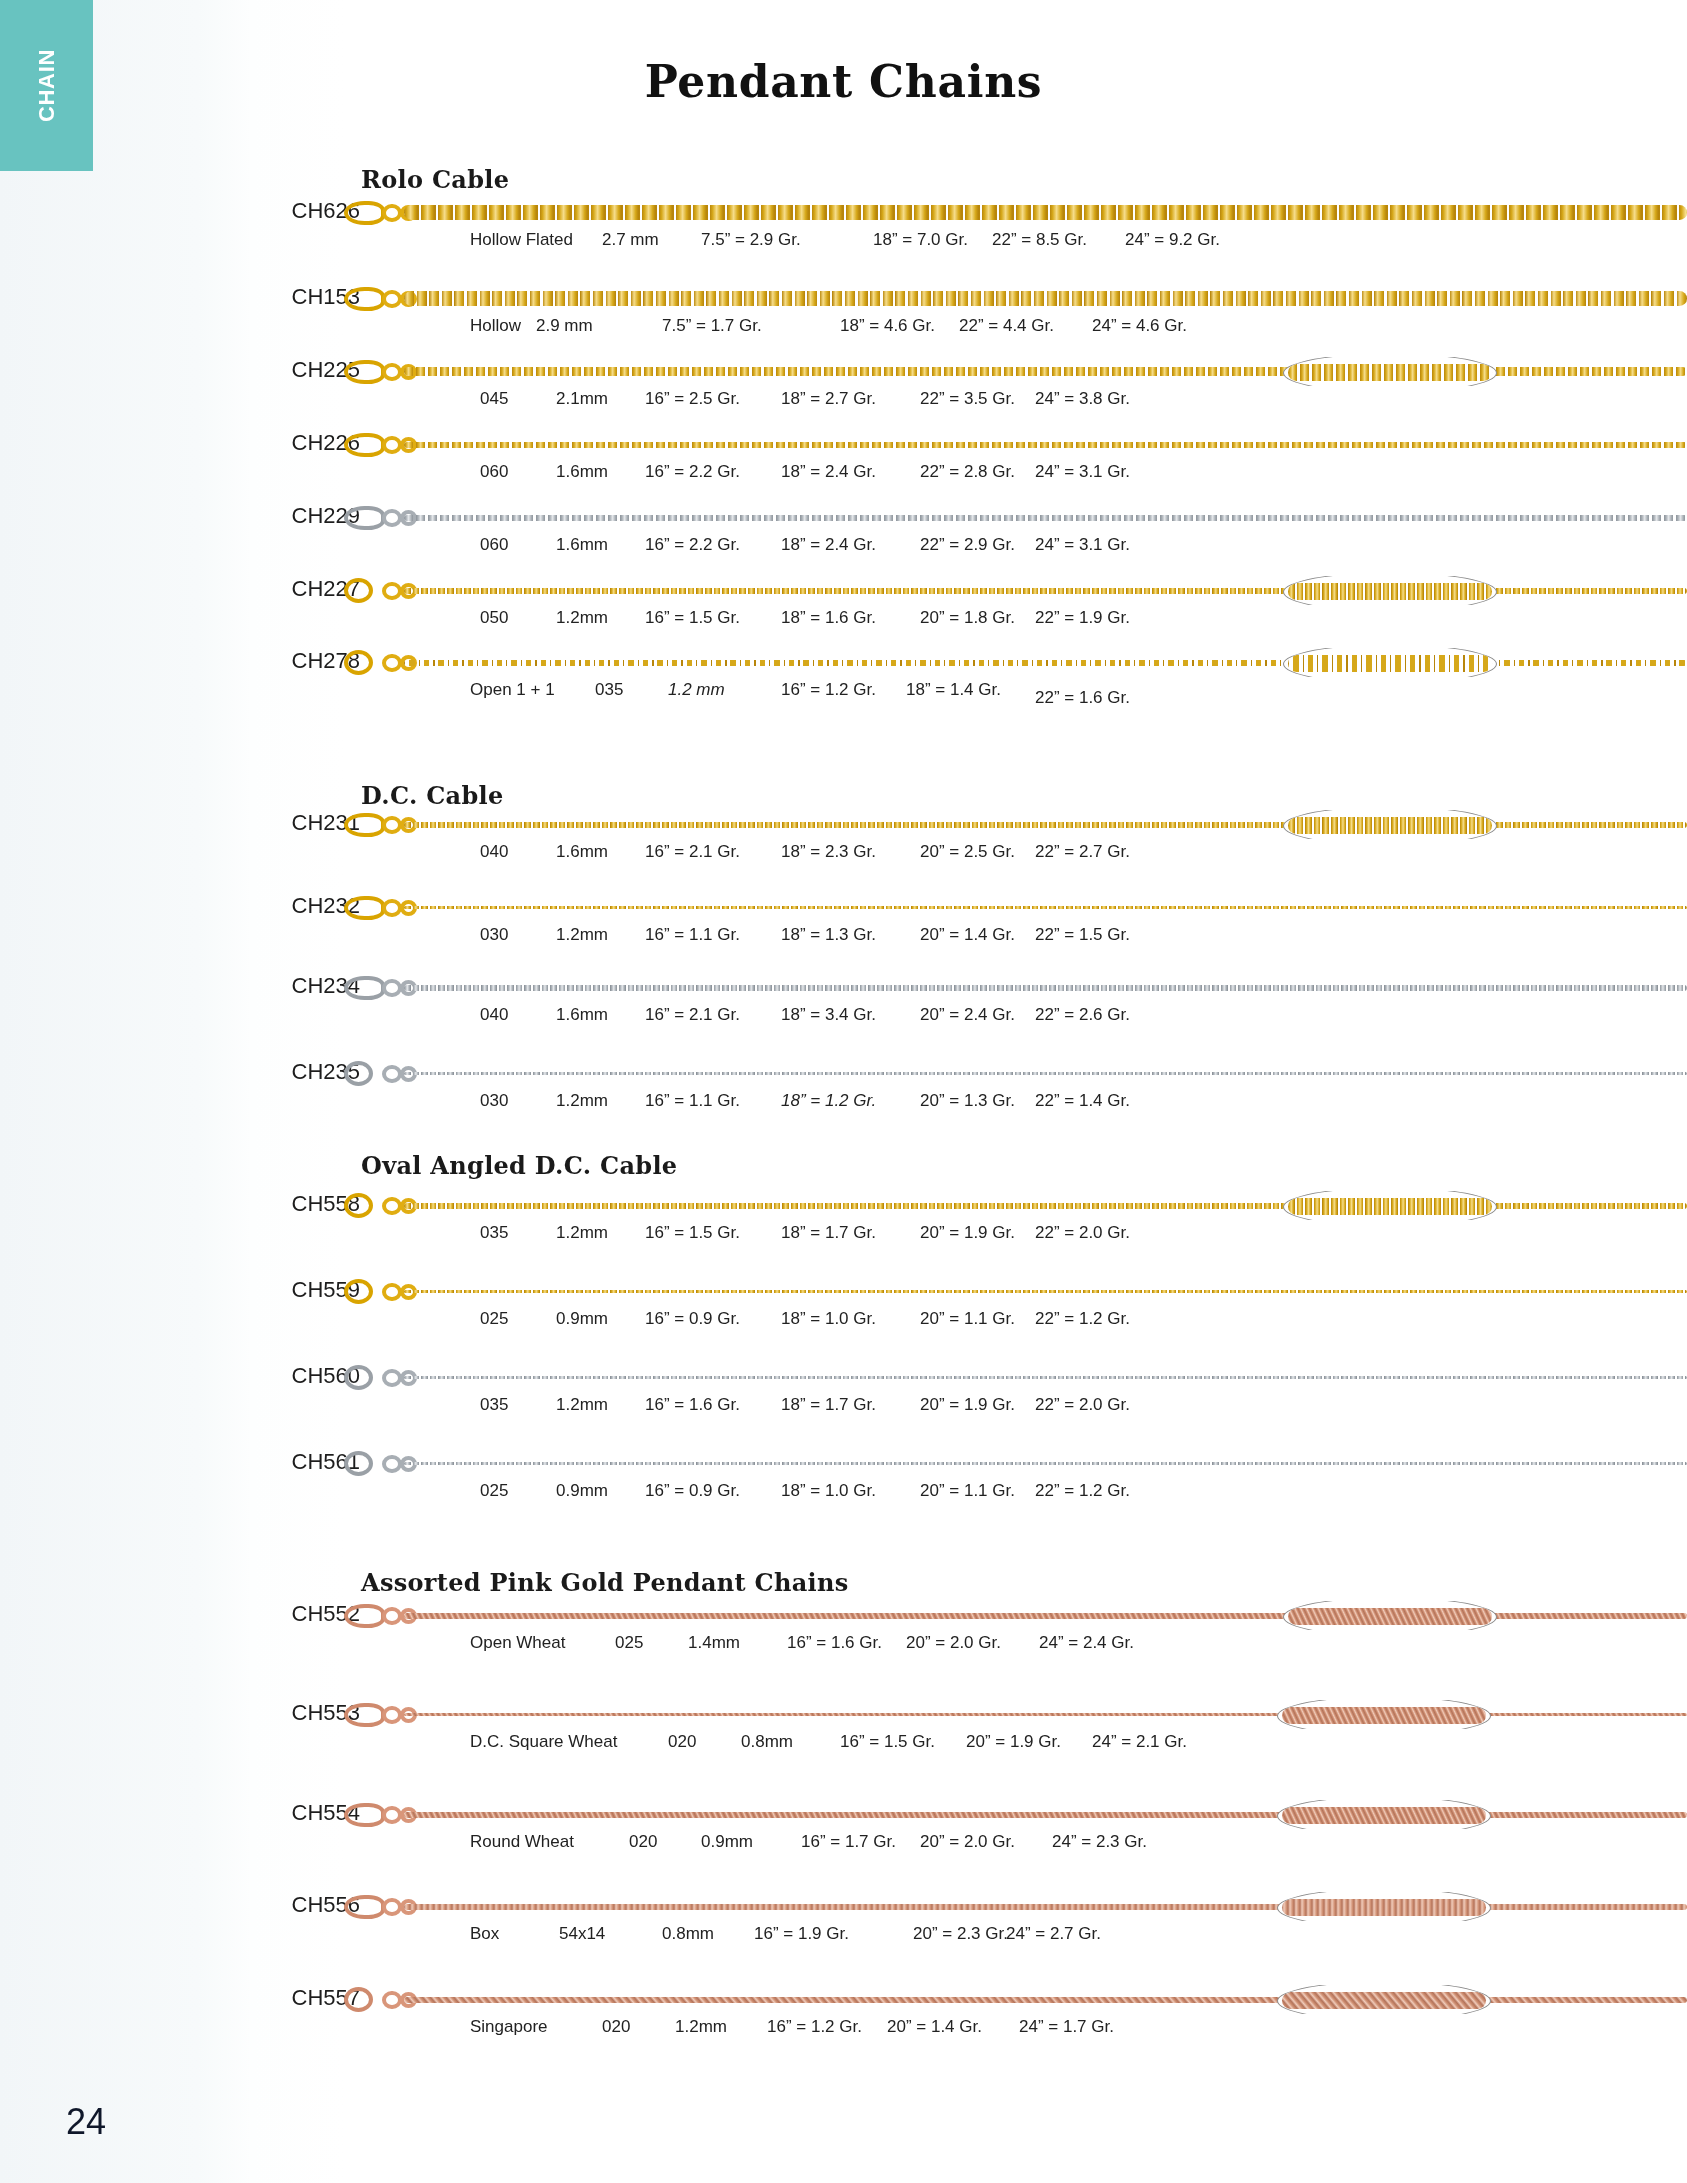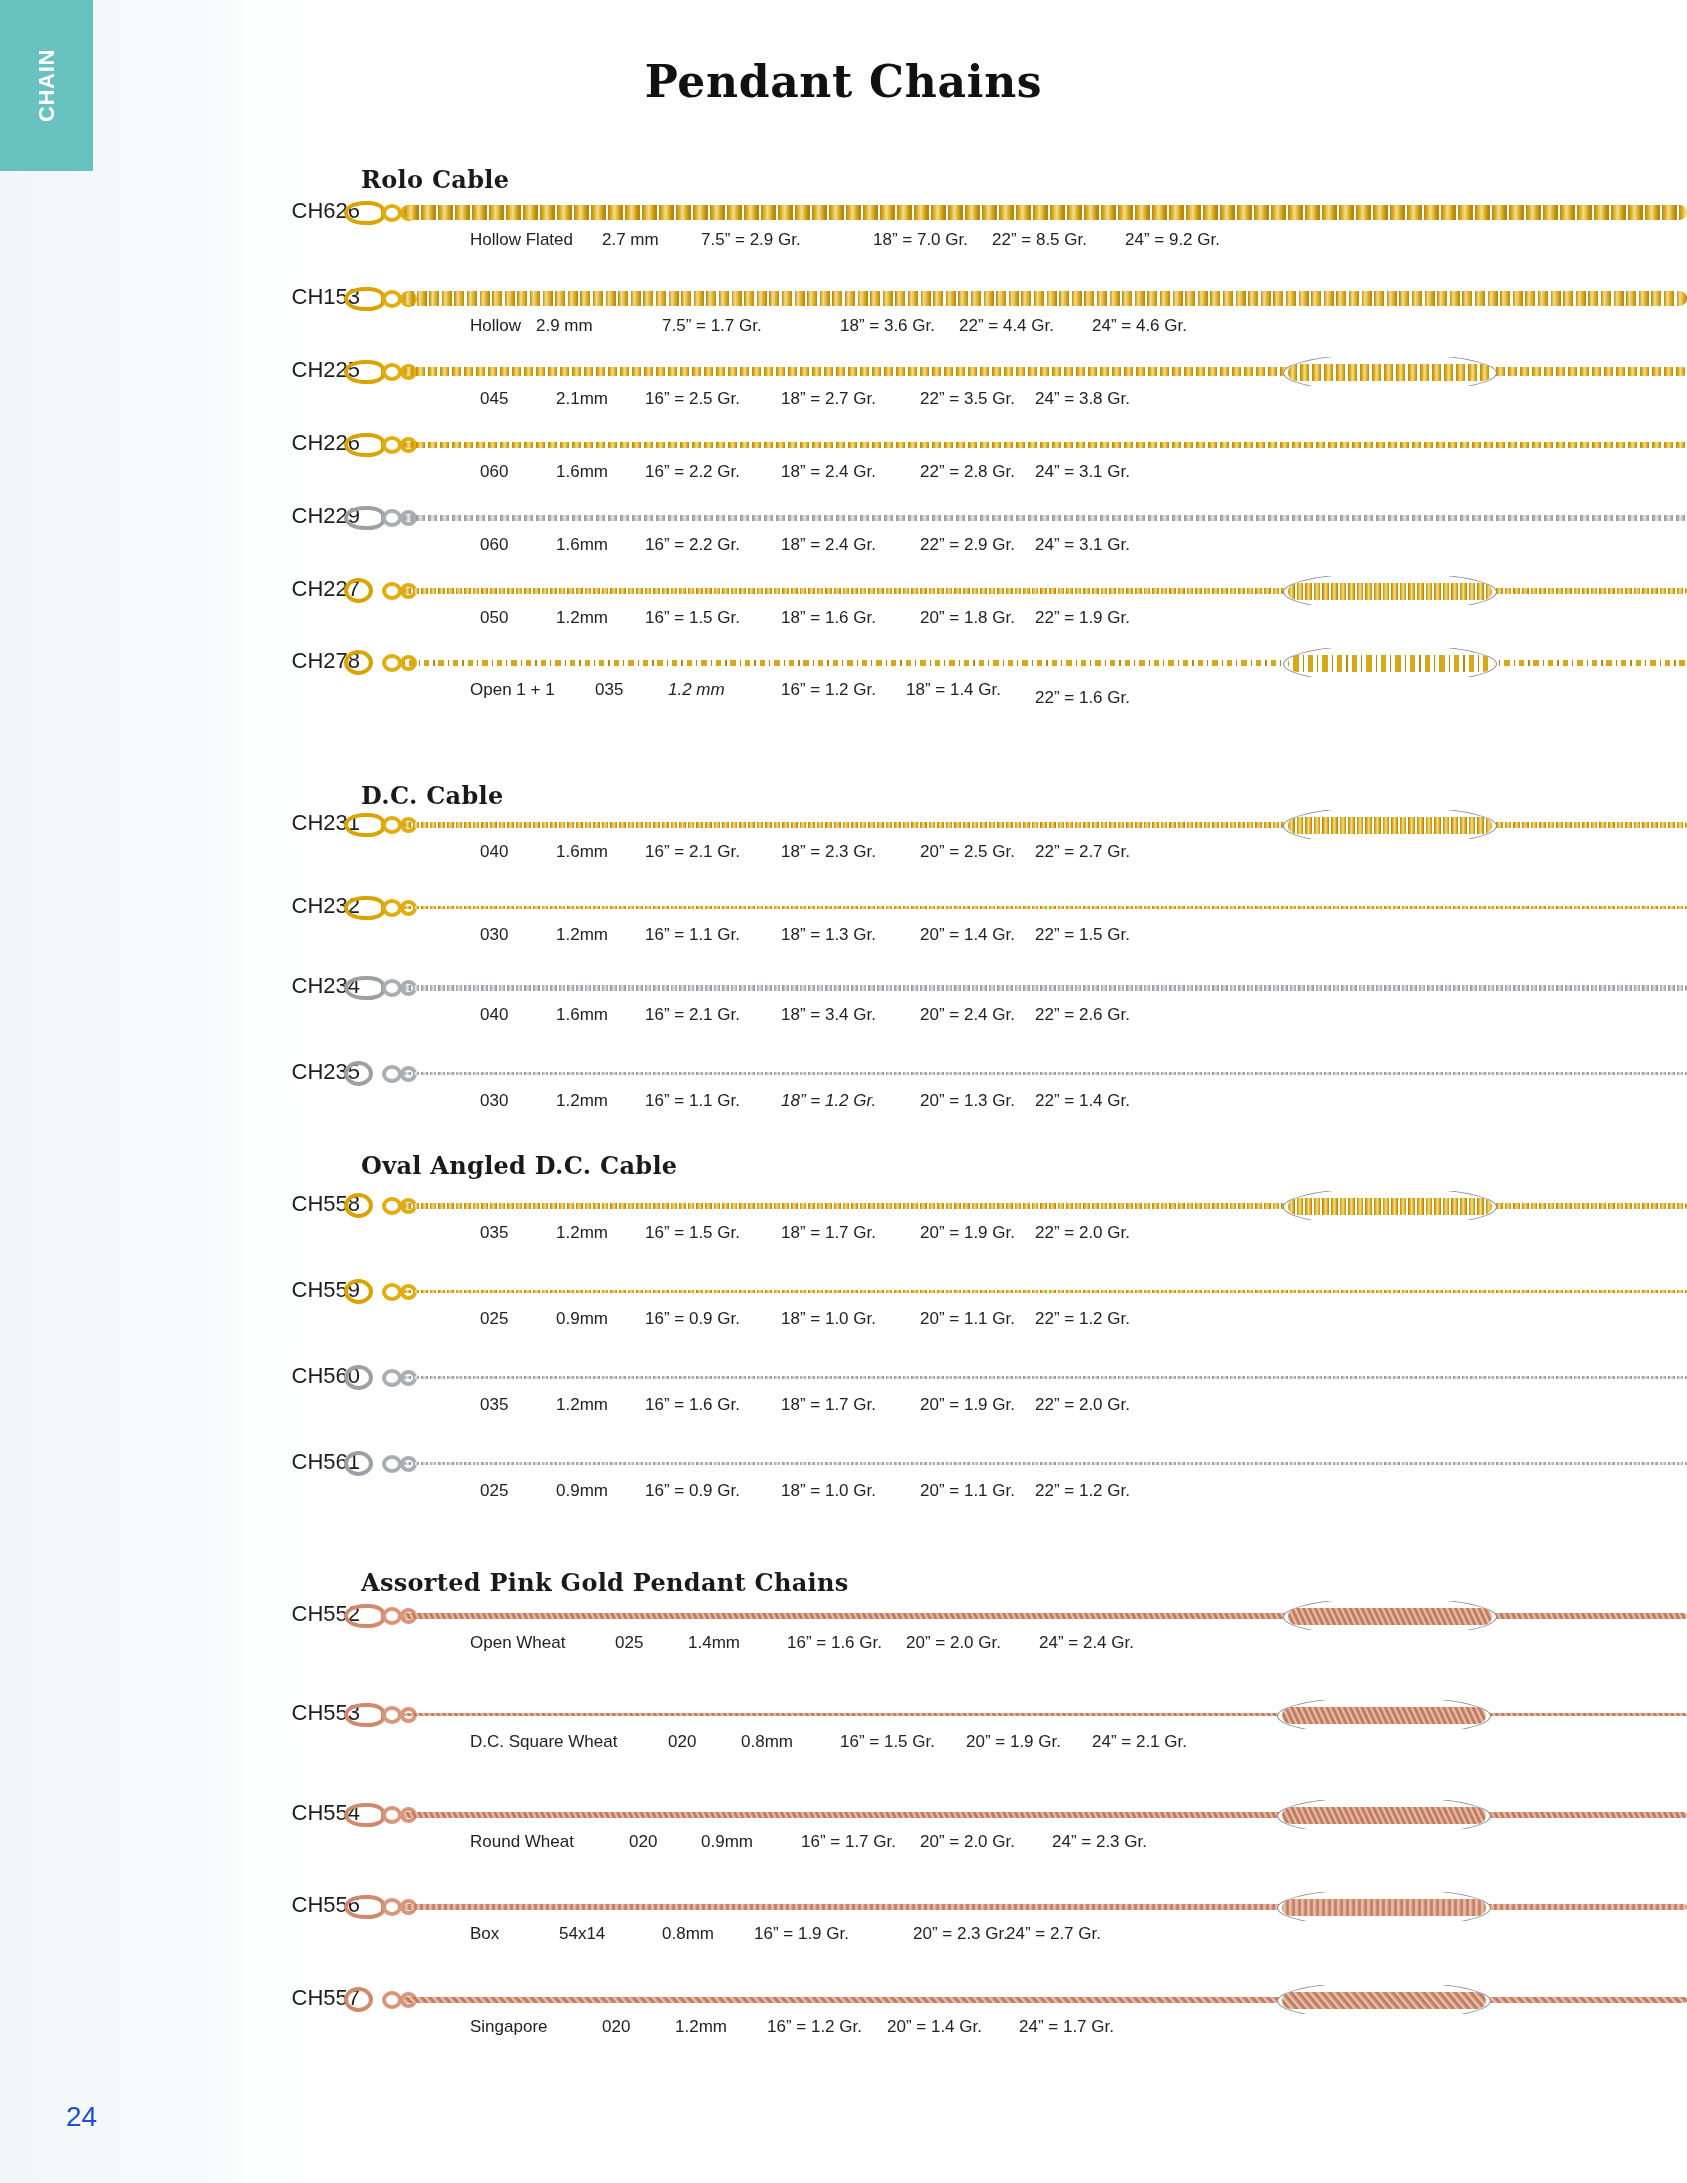--- a/index.html
+++ b/index.html
@@ -57,22 +57,22 @@
     font-weight: bold;
     font-size: 44px;
     color: #111;
     letter-spacing: 0.7px;
   }
   .page-title span { display: inline-block; text-align: right; }
   .page-number {
     position: absolute;
     left: 66px;
     top: 2101px;
-    font-size: 28px;
-    color: #1d4ed8;
+    font-size: 36px;
+    color: #0f172a;
     font-family: "Liberation Sans", sans-serif;
   }
 
   
   .section-heading {
     position: absolute;
     font-family: "DejaVu Serif", serif;
     font-weight: bold;
     font-size: 24px;
     color: #1a1a1a;
@@ -230,21 +230,21 @@
           <span class="lobster"></span>
           <span class="ring1"></span>
           <span class="ring2"></span>
         </div>
         <div class="tex" style="height: 14.6px; top: 7.3px; background: repeating-linear-gradient(90deg, rgb(184, 134, 11) 0px, rgb(246, 221, 139) 3.3px, rgb(214, 168, 26) 7.3px, rgb(184, 134, 11) 10px, transparent 10px, transparent 12.6px); border-radius: 7.3px;"></div>
       </div>
       <div class="specs">
         <div class="cell" style="left: 470px;">Hollow</div>
         <div class="cell" style="left: 536px;">2.9 mm</div>
         <div class="cell" style="left: 662px;">7.5” = 1.7 Gr.</div>
-        <div class="cell" style="left: 840px;">18” = 3.6 Gr.</div>
+        <div class="cell" style="left: 840px;">18” = 4.6 Gr.</div>
         <div class="cell" style="left: 959px;">22” = 4.4 Gr.</div>
         <div class="cell" style="left: 1092px;">24” = 4.6 Gr.</div>
       </div>
     </div>
     <div class="row" style="top: 357px;">
       <div class="sku">CH225</div>
       <div class="chain-strip">
         <div class="clasp">
           <span class="lobster"></span>
           <span class="ring1"></span>

